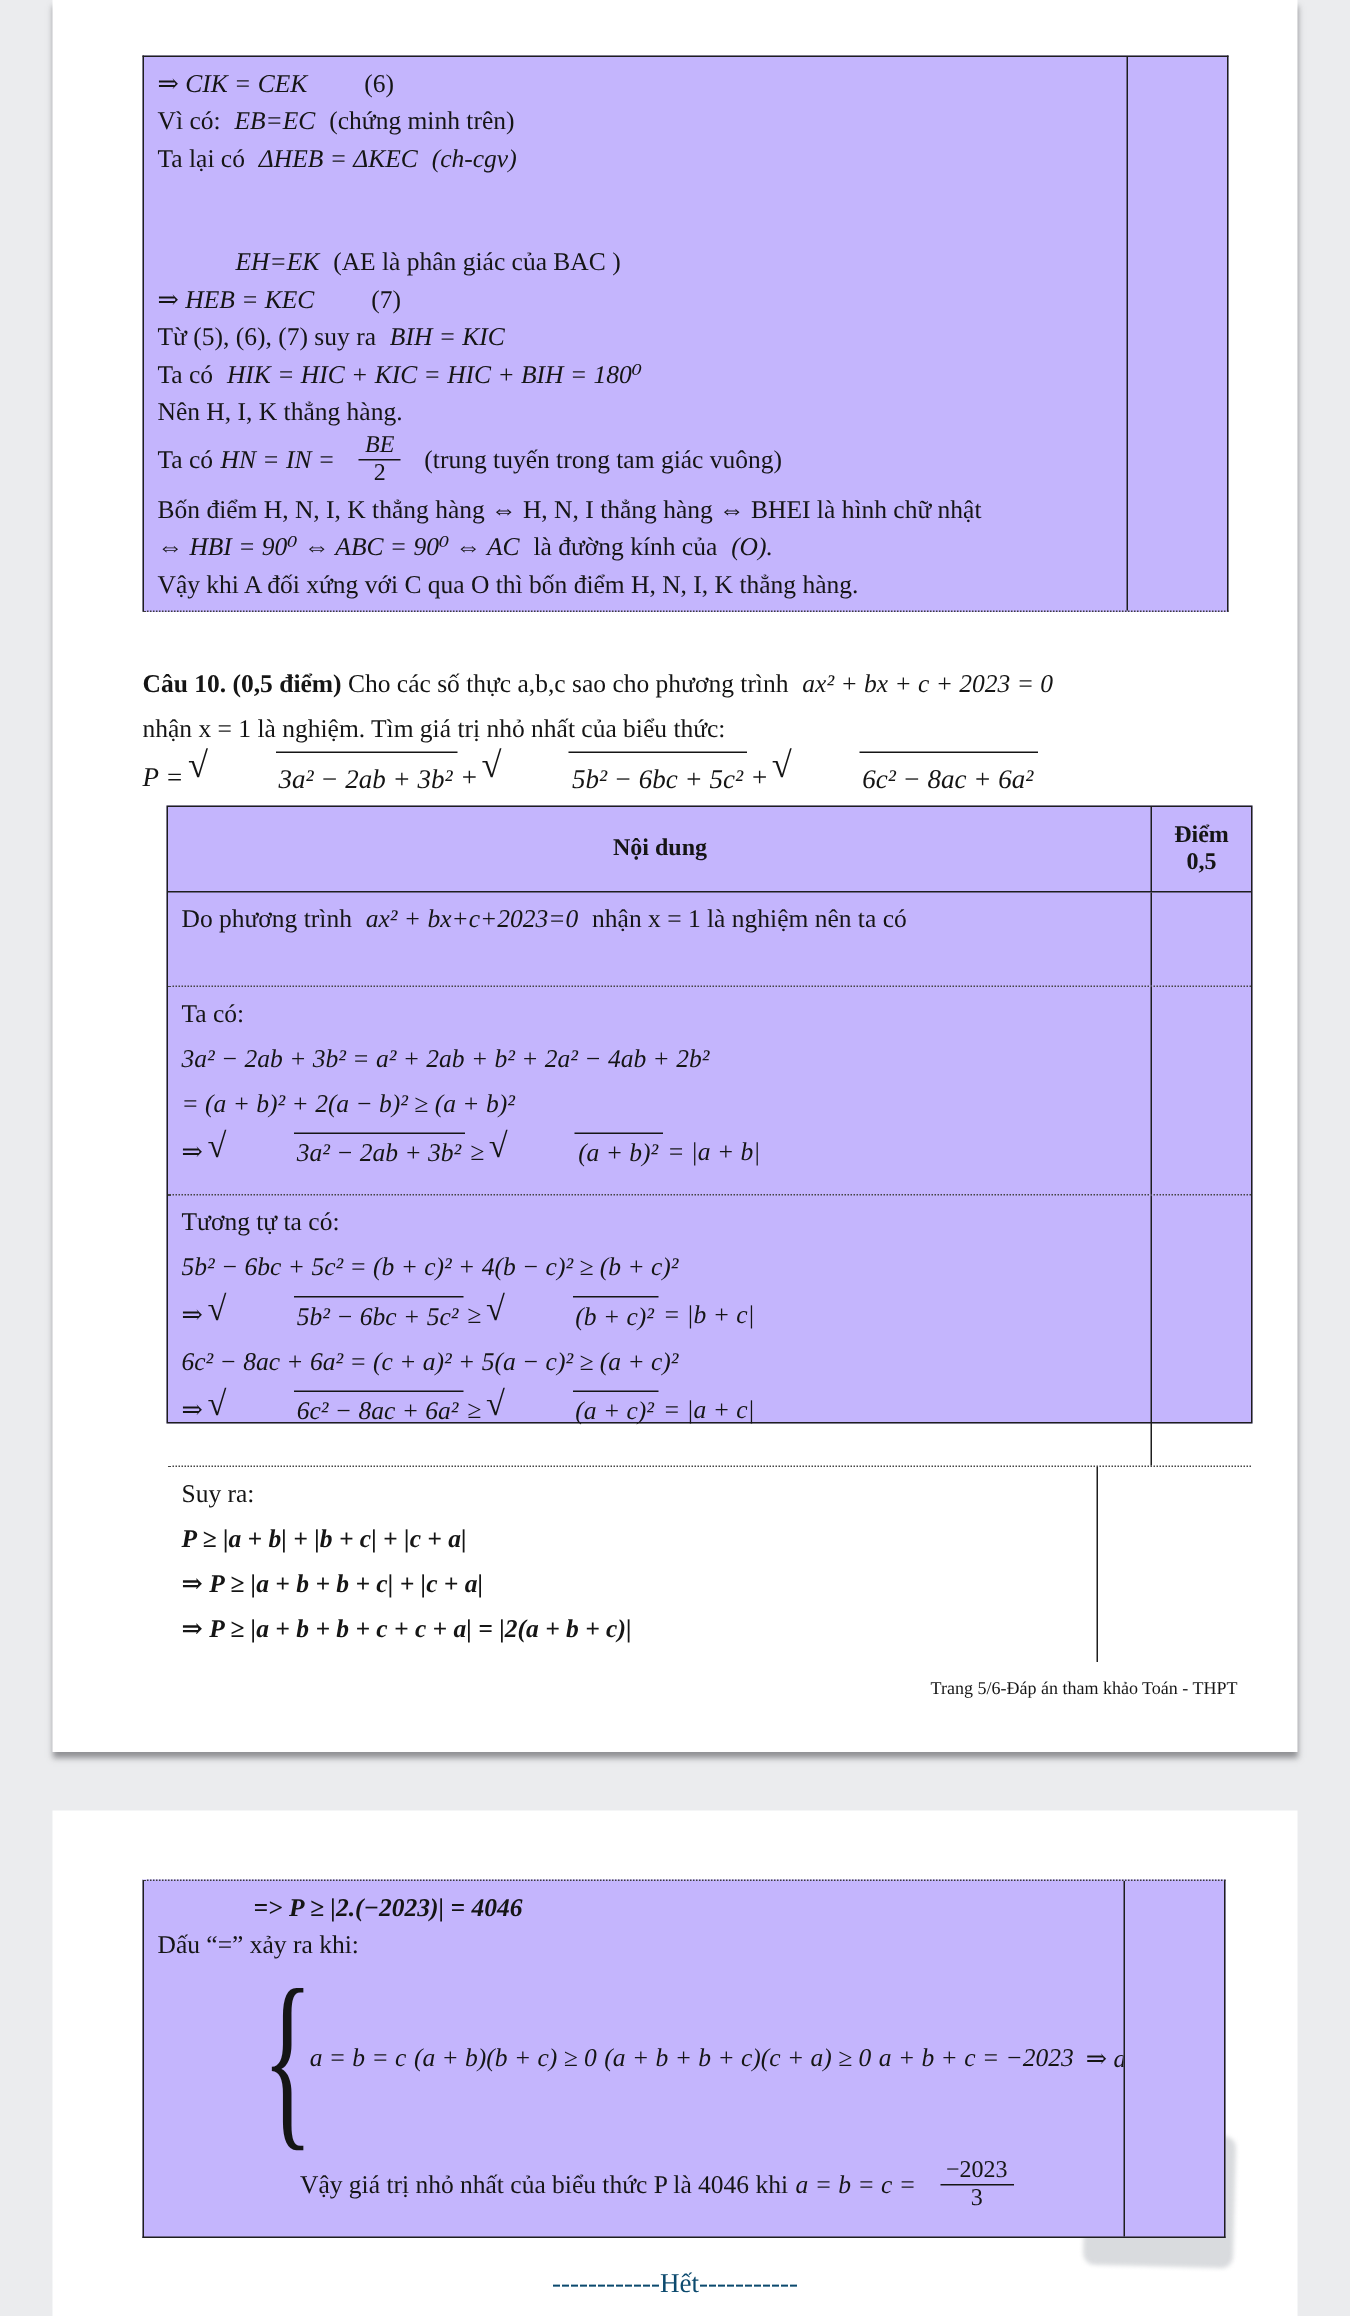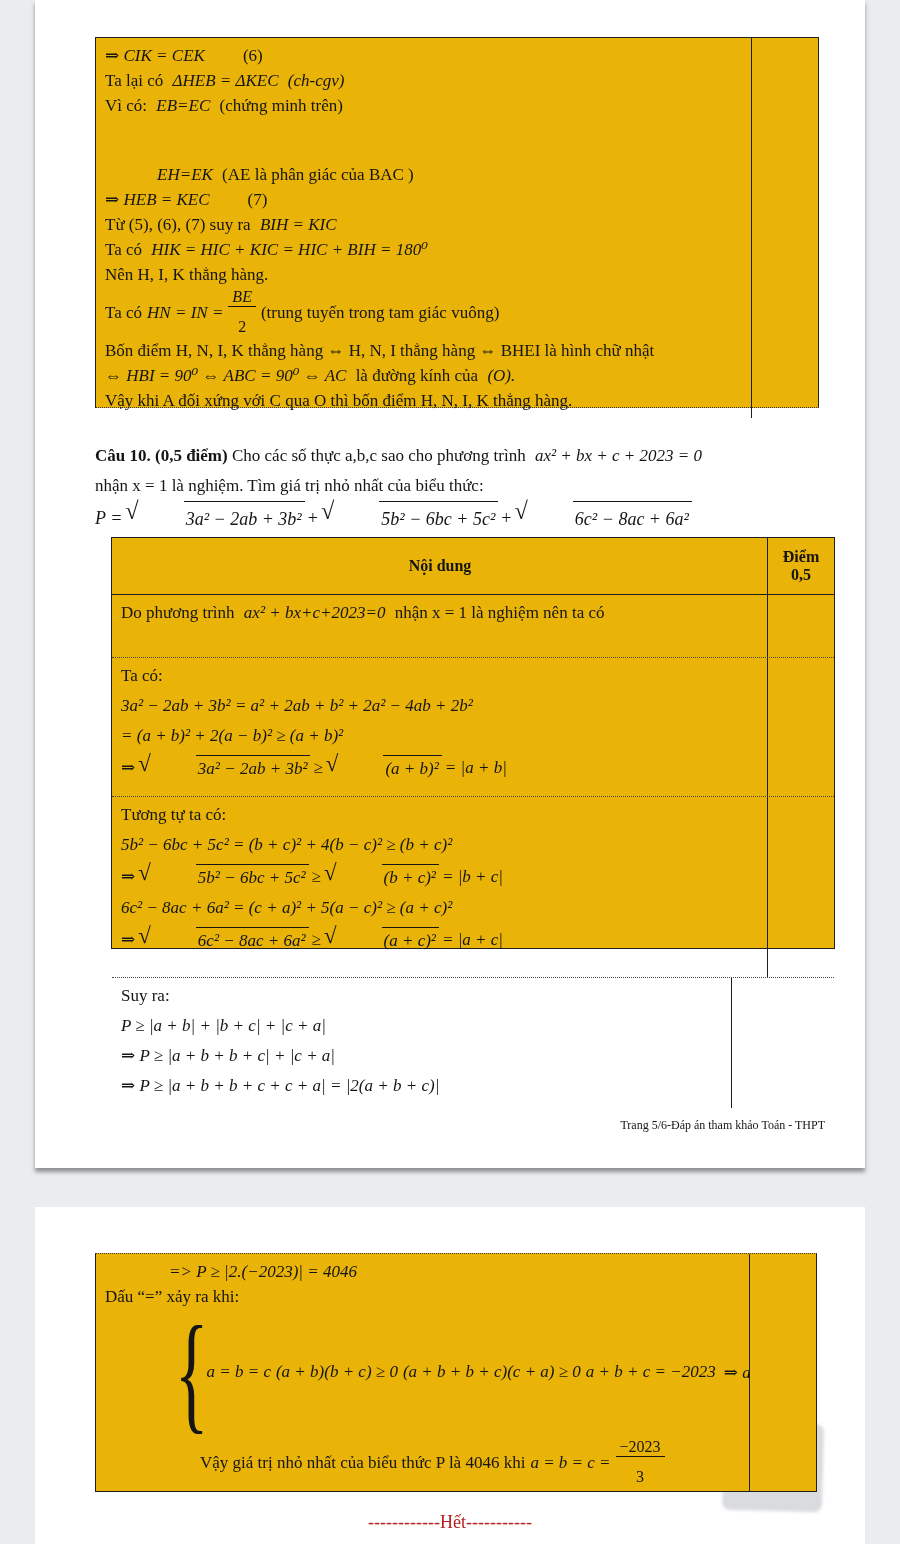--- a/index.html
+++ b/index.html
@@ -14,21 +14,21 @@
   .canvas{position:absolute;inset:0;overflow:hidden;}
   .page{
     position:absolute;left:35px;width:830px;background:#ffffff;
   }
   .page1{top:0;height:1168px;box-shadow:0 4px 4px rgba(70,70,75,.55);}
   .page2{top:1207px;height:404px;}
   .tbl{
     position:absolute;
     border:1.6px solid #1e1e1e;
     display:flex;flex-direction:column;
-    background:#eab308;z-index:2;
+    background:#c4b5fd;z-index:2;
     box-sizing:border-box;
   }
   .row{display:flex;flex:none;box-sizing:border-box;}
   .cc{flex:1;border-right:1.6px solid #1e1e1e;padding:3px 8px 3px 9px;overflow:hidden;box-sizing:border-box;}
   .sc{width:66px;flex:none;box-sizing:border-box;display:flex;flex-direction:column;align-items:center;justify-content:center;}
   .t1{left:60px;top:37px;width:724px;height:371px;border-bottom-style:dotted;border-bottom-color:#3c3c3c;}
   .t1 .row{flex:1;}
   .t2{left:76px;top:537px;width:724px;height:412px;}
   .t2 .hdr{height:57px;border-bottom:1.6px solid #1e1e1e;}
   .t2 .r1{height:63px;border-bottom:1.5px dotted #454545;}
@@ -41,54 +41,54 @@
   .lnf{display:flex;align-items:center;}
   .m{font-style:italic;}
   .b{font-weight:bold;}
   .center{justify-content:center;align-items:center;text-align:center;display:flex;}
   .gap{display:inline-block;margin-left:38px;}
   .sp{display:inline-block;margin-left:5px;}
   .ind52{margin-left:52px;margin-top:48px;}
   .ind24{margin-left:24px;}
   .ind44{margin-left:44px;}
   .ind55{margin-left:55px;}
-  .ind64{margin-left:64px;}
-  .frac{display:inline-flex;flex-direction:column;vertical-align:middle;text-align:center;line-height:1.02;margin:0 5px;font-size:16px;gap:11px;}
+  .ind64{margin-left:64px;font-weight:bold;}
+  .frac{display:inline-flex;flex-direction:column;vertical-align:middle;text-align:center;line-height:1.02;margin:0 16px;font-size:16px;}
   .fn{border-bottom:1.4px solid #151515;padding:0 4px 1px 4px;}
   .fd{padding-top:1px;}
   .sq{display:inline-flex;align-items:flex-start;white-space:nowrap;margin:0 3px;}
   .sqs{font-size:1.35em;line-height:.8;margin-right:-3px;font-style:normal;}
   .sqr{border-top:1.4px solid #151515;padding:2px 3px 0 2px;margin-left:48px;}
   .eqln{margin:9px 0;}
   .peq{font-size:18px;margin-top:10px;}
   .q10{position:absolute;left:60px;top:441px;width:745px;}
   .q10 .ln{line-height:30px;margin:0;}
   .footer{position:absolute;top:1118px;right:40px;font-size:12px;}
   .sys{display:flex;align-items:center;margin:6px 0 4px 70px;}
   .brace{font-size:128px;line-height:118px;font-weight:400;transform:scale(.55,1.02);transform-origin:center;display:inline-block;margin:0 -16px 0 -14px;font-style:normal;}
   .syscol{display:flex;flex-direction:row;gap:5px;}
   .syscol .ln{margin:0;line-height:24px;}
   .sysres{display:flex;align-items:center;margin-left:8px;}
   .concl{display:flex;align-items:center;margin:8px 0 0 95px;}
-  .het{position:absolute;top:1512px;left:0;width:100%;text-align:center;color:#b91c1c;font-size:18px;z-index:3;}
+  .het{position:absolute;top:1512px;left:0;width:100%;text-align:center;color:#0c4a6e;font-size:18px;z-index:3;}
   .blob{position:absolute;left:688px;top:216px;width:100px;height:88px;background:#d9dbde;border-radius:8px;transform:rotate(1.5deg);filter:blur(1.5px);z-index:1;}
 </style>
 </head>
 <body>
 
 <div class="canvas">
 
   <div class="page page1">
 
     <div class="tbl t1">
       <div class="row">
         <div class="cc">
           <div class="ln"><span class="m">⇒ CIK = CEK</span><span class="gap">(6)</span></div>
+          <div class="ln"><span>Vì có:</span> <span class="m sp">EB=EC</span> <span class="sp">(chứng minh trên)</span></div>
           <div class="ln"><span>Ta lại có</span> <span class="m sp">ΔHEB = ΔKEC</span> <span class="m sp">(ch-cgv)</span></div>
-          <div class="ln"><span>Vì có:</span> <span class="m sp">EB=EC</span> <span class="sp">(chứng minh trên)</span></div>
           <div class="ln ind52"><span class="m">EH=EK</span> <span class="sp">(AE là phân giác của BAC )</span></div>
           <div class="ln"><span class="m">⇒ HEB = KEC</span><span class="gap">(7)</span></div>
           <div class="ln"><span>Từ (5), (6), (7) suy ra</span> <span class="m sp">BIH = KIC</span></div>
           <div class="ln"><span>Ta có</span> <span class="m sp">HIK = HIC + KIC = HIC + BIH = 180⁰</span></div>
           <div class="ln">Nên H, I, K thẳng hàng.</div>
           <div class="ln lnf">
             <span>Ta có</span>
             <span class="m sp">HN = IN =</span>
             <span class="frac">
                 <span class="fn m">BE</span>

